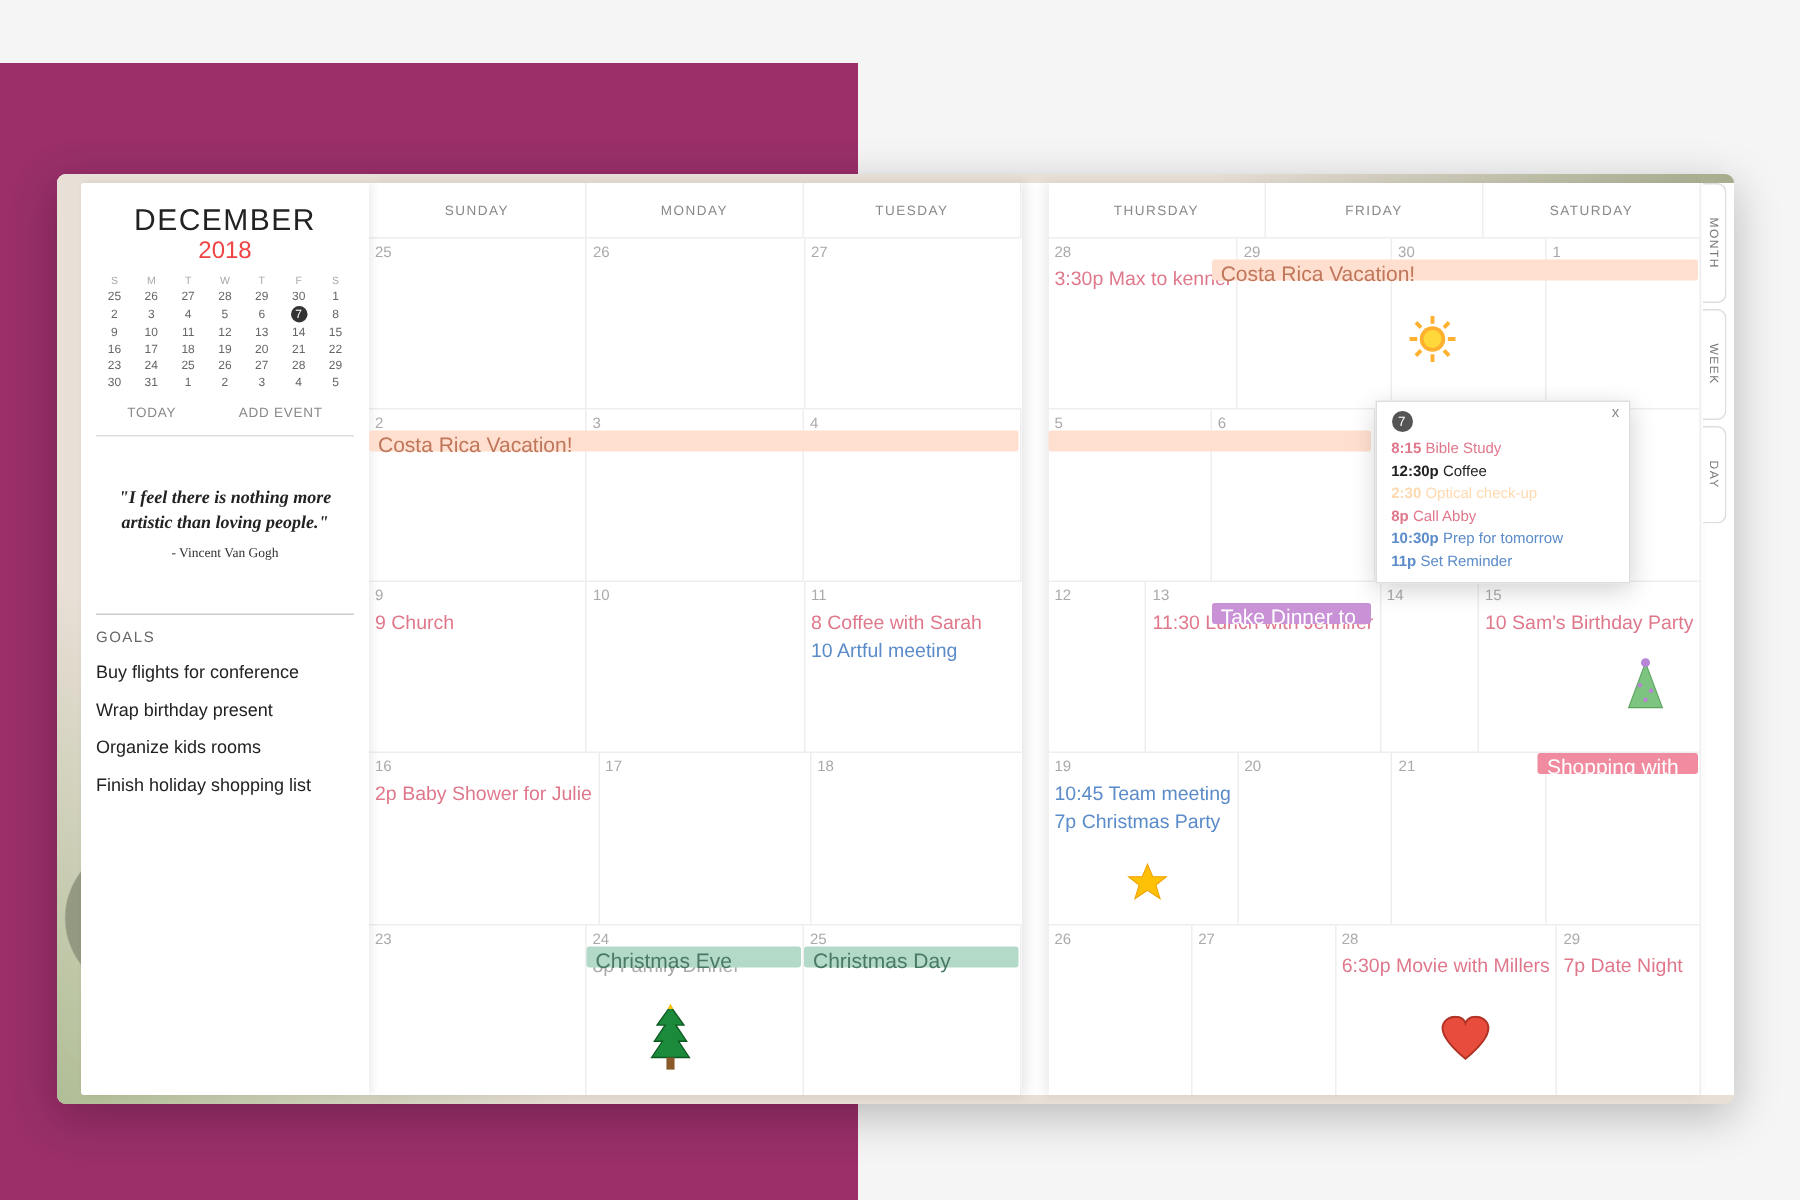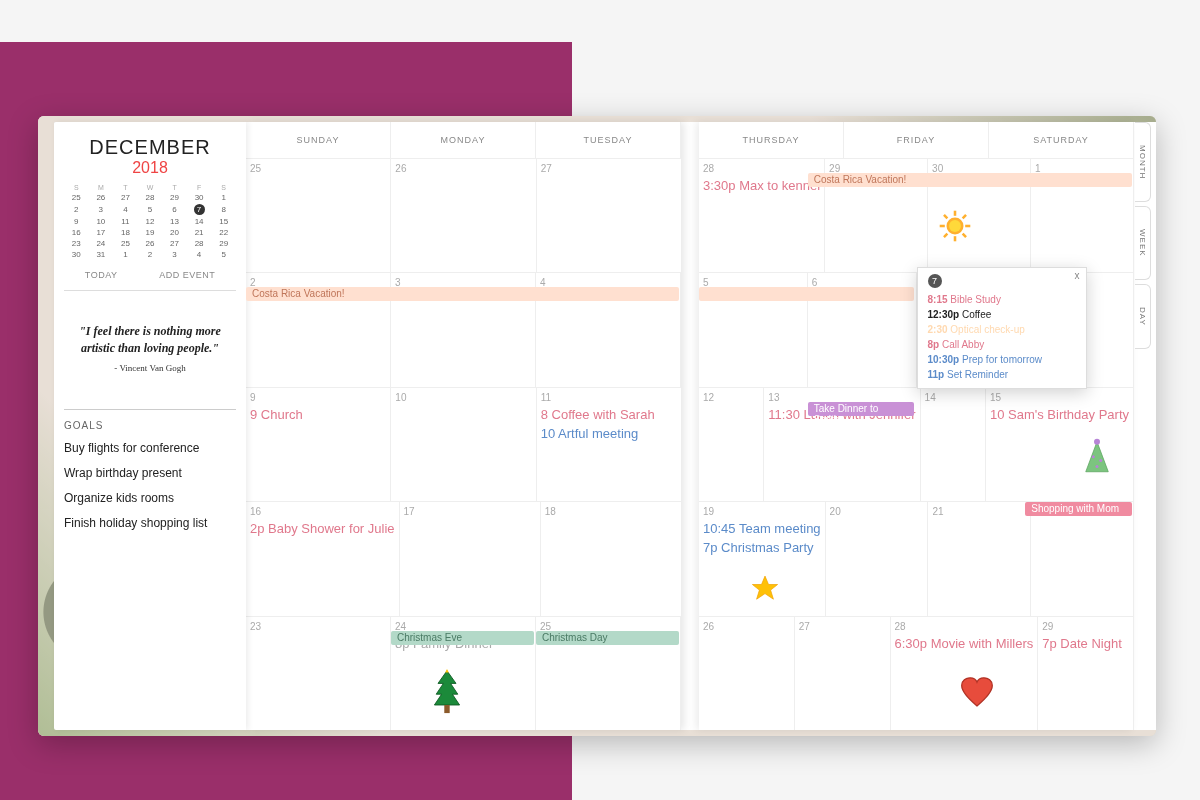--- a/index.html
+++ b/index.html
@@ -44,21 +44,21 @@
 .weeks { flex:1; display:flex; flex-direction:column; }
 .week-row { flex:1; display:flex; border-top:1px solid #eee; position:relative; }
 .day-cell { flex:1; border-right:1px solid #eee; padding:4px; position:relative; font-size:9px; color:#aaa; overflow:visible; }
 .day-cell:last-child { border-right:none; }
 .day-num { font-size:10px; color:#aaa; }
 .event { font-size:13px; margin-top:4px; white-space:nowrap; overflow:hidden; text-overflow:ellipsis; }
 .ev-time { color:#4a7bbf; }
 .ev-pink .ev-time, .ev-pink .ev-text { color:#e0788c; }
 .ev-blue .ev-time, .ev-blue .ev-text { color:#5b8bc9; }
 .ev-gray .ev-time, .ev-gray .ev-text { color:#aaa; }
-.banner { position:absolute; height:14px; font-size:10px; padding:1px 6px; border-radius:2px; z-index:3; }
+.banner { position:absolute; height:14px; font-size:14px; padding:1px 6px; border-radius:2px; z-index:3; }
 .banner-peach { background:#ffe0d0; color:#c0765a; }
 .banner-purple { background:#c991d6; color:#fff; }
 .banner-green { background:#b3d9c8; color:#4a7a64; }
 .banner-pink { background:#f08ba0; color:#fff; }
 .sticker { position:absolute; z-index:4; }
 .popup { position:absolute; background:#fff; border:1px solid #ddd; box-shadow:0 4px 16px rgba(0,0,0,0.18); padding:6px 10px; font-size:10px; width:170px; z-index:10; }
 .popup-row { padding:2px 0; white-space:nowrap; }
 .popup-close { position:absolute; top:2px; right:6px; font-size:10px; color:#888; cursor:pointer; }
 .popup-date { display:inline-block; width:14px; height:14px; background:#555; color:#fff; border-radius:50%; text-align:center; line-height:14px; font-size:9px; margin-bottom:4px; }
 </style>

